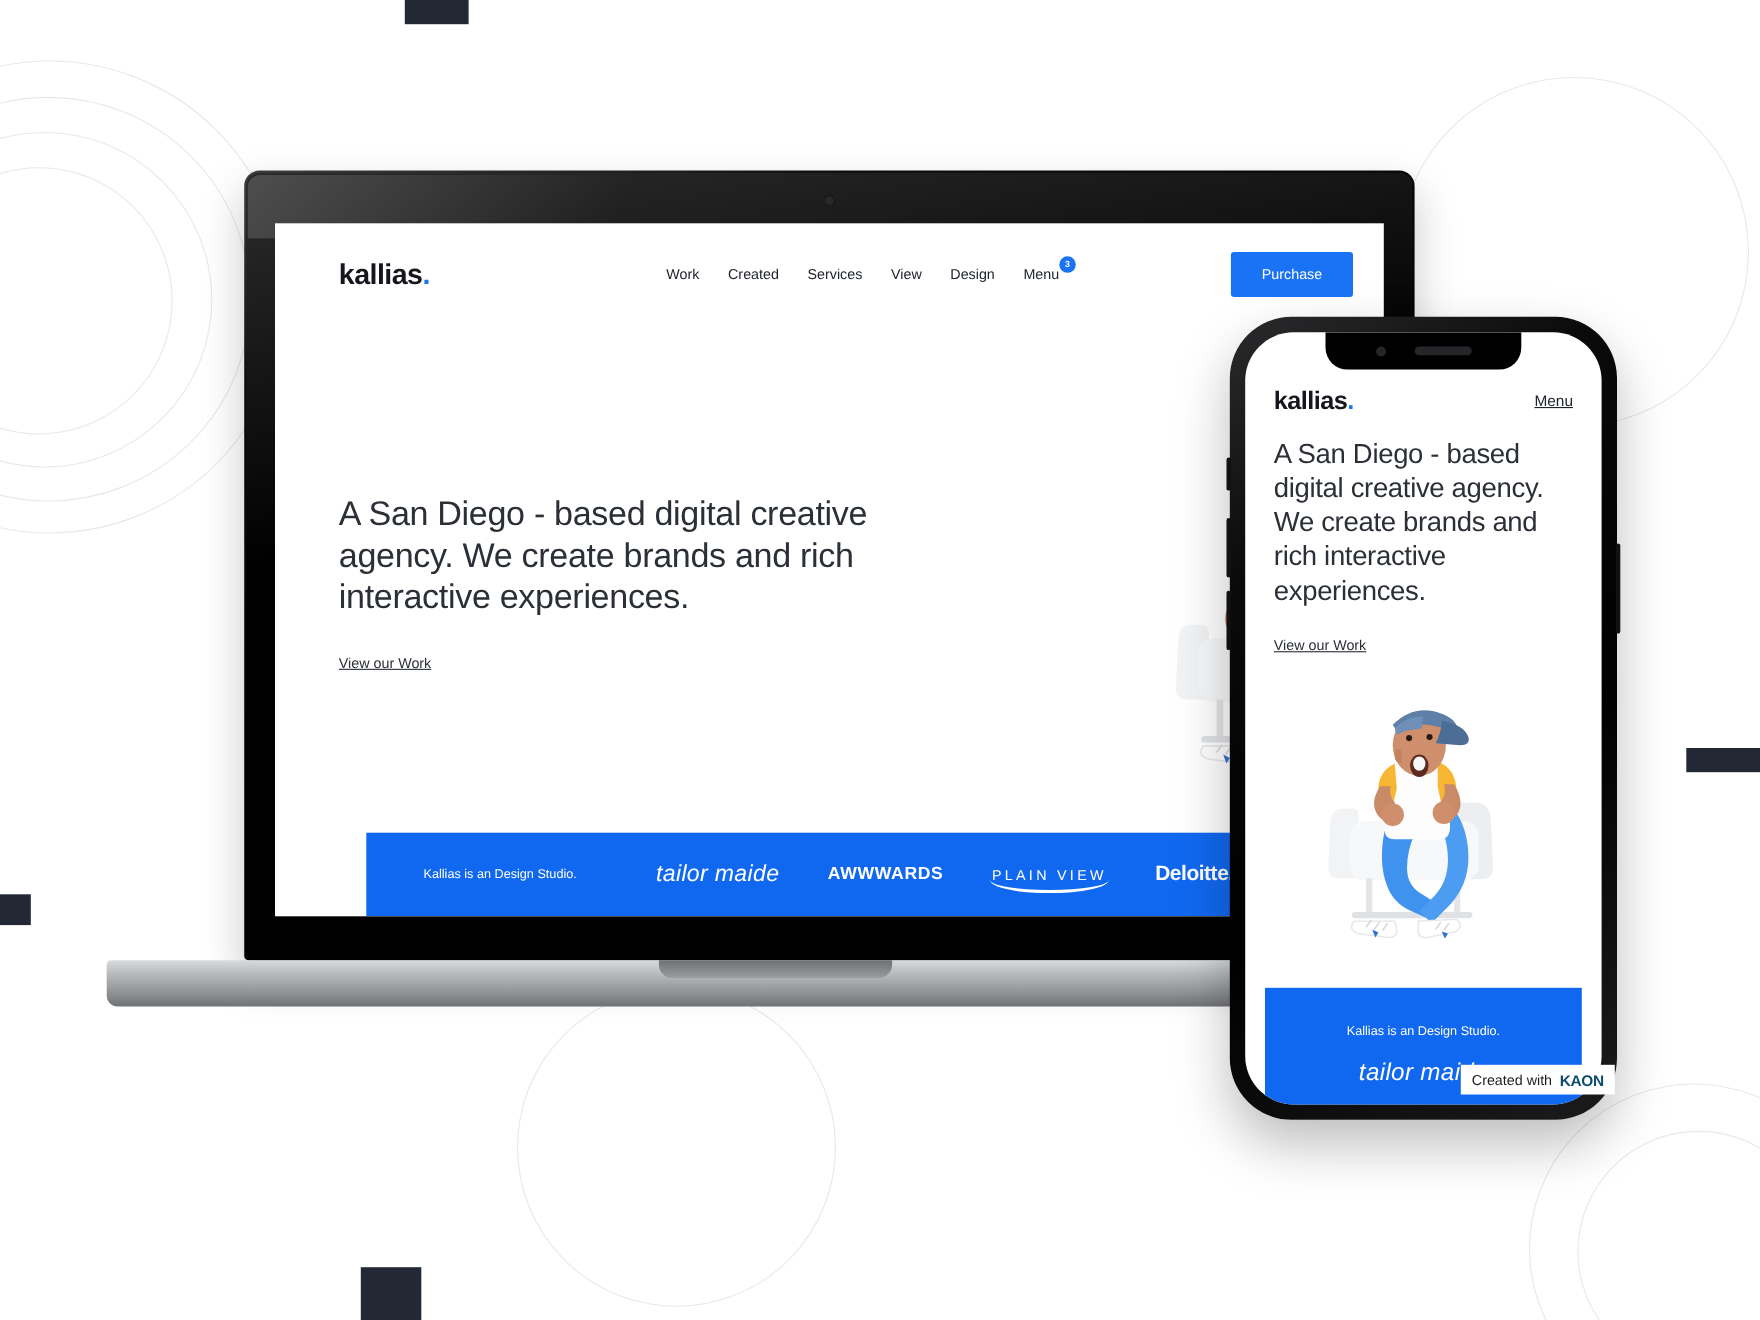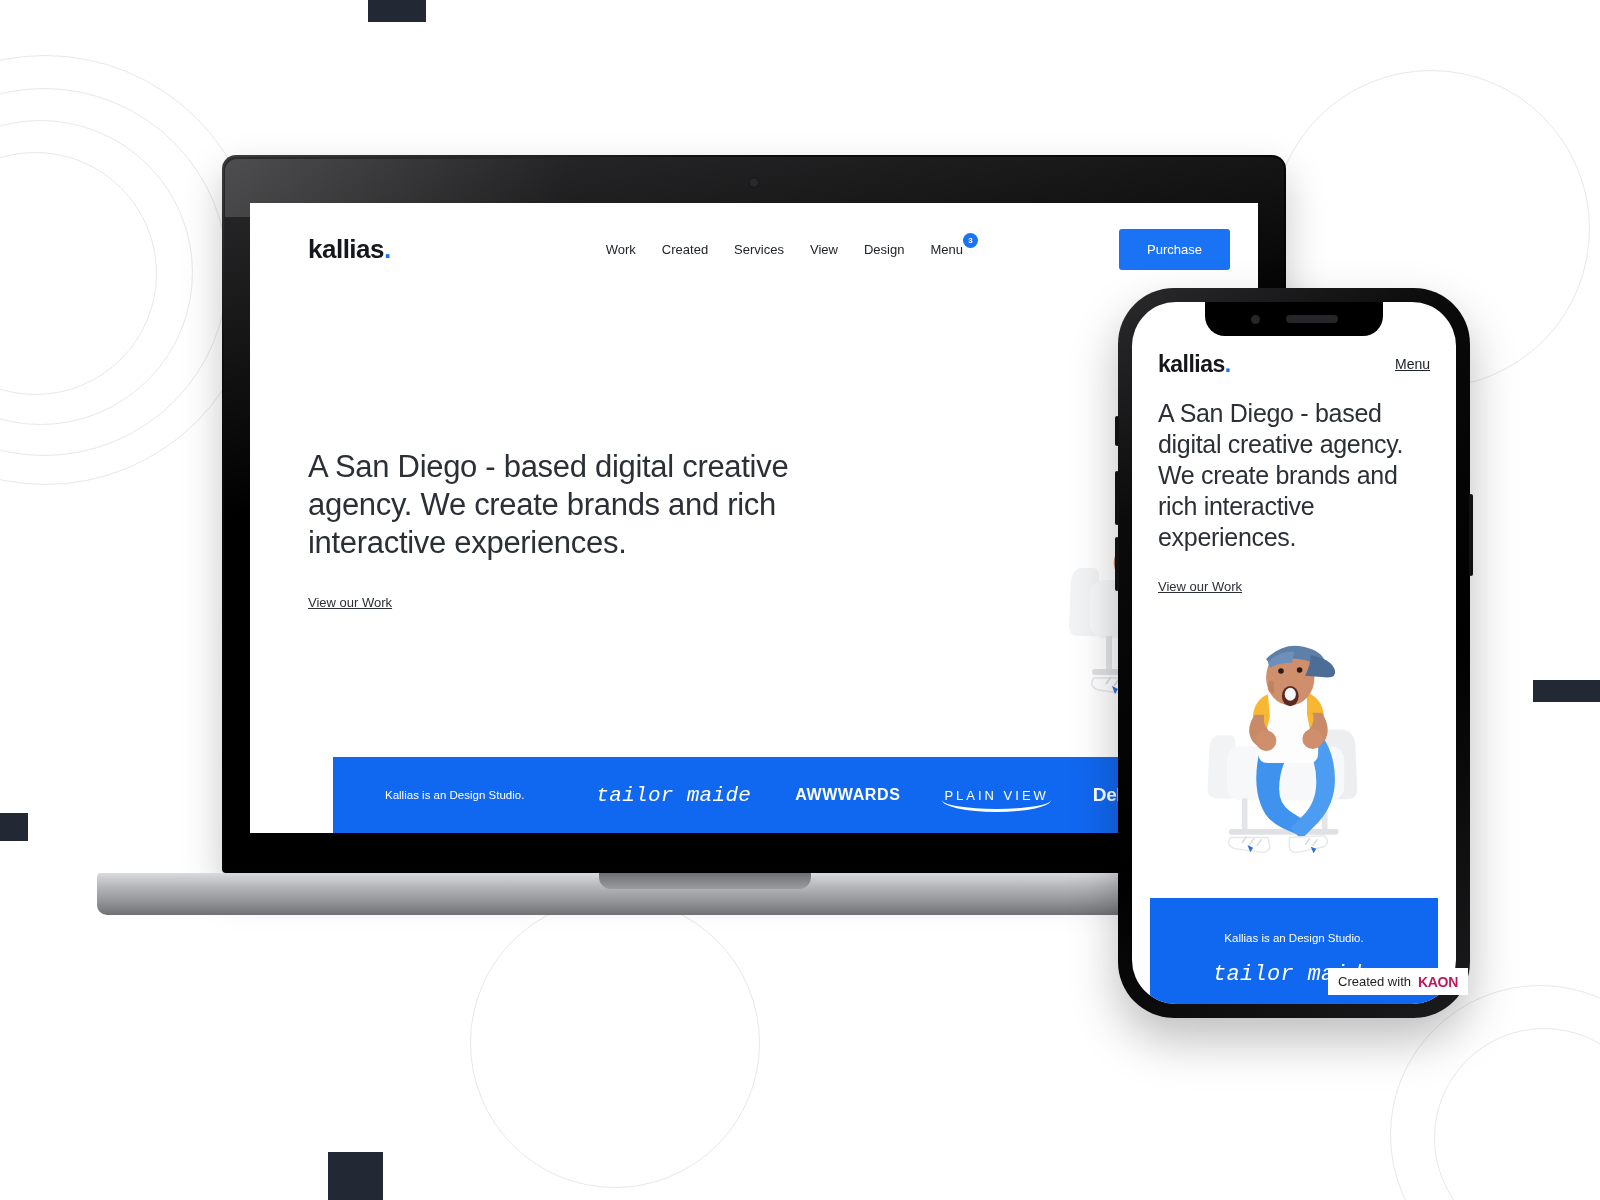--- a/index.html
+++ b/index.html
@@ -80,21 +80,21 @@
   .dhero h1 { font-size:31px; line-height:1.22; color:#2b2f36; font-weight:normal; letter-spacing:-.3px; }
   .dlink { display:inline-block; margin-top:34px; font-size:13px; color:#2b2f36; text-decoration:underline; }
 
   .dbanner {
     position:absolute; left:83px; bottom:0; width:925px; height:76px;
     background:#1168f0; display:flex; align-items:center;
   }
   .dbanner .bcap { color:#fff; font-size:11.5px; margin-left:52px; }
   .dlogos { display:flex; align-items:center; gap:44px; margin-left:72px; }
   .bl { color:#fff; white-space:nowrap; }
-  .bl-tailor { font-family:Liberation Mono, monospace; font-style:italic; font-size:21px; letter-spacing:.3px; }
+  .bl-tailor { font-family:Liberation Sans, sans-serif; font-style:italic; font-size:21px; letter-spacing:.3px; }
   .bl-aww { font-size:16px; font-weight:bold; letter-spacing:.6px; }
   .bl-plain { font-size:13px; font-weight:normal; letter-spacing:3px; position:relative; }
   .bl-plain:after{
     content:""; position:absolute; left:-2px; right:-2px; bottom:-9px; height:9px;
     border-bottom:3px solid #fff; border-radius:0 0 50% 50%/0 0 100% 100%;
   }
   .bl-del { font-size:19px; font-weight:bold; letter-spacing:-.4px; }
 
   .dchar { position:absolute; right:-4px; bottom:128px; width:200px; height:255px; }
 
@@ -136,21 +136,21 @@
   }
   .pbanner .bcap { color:#fff; font-size:11.5px; }
   .pbanner .bl-tailor { font-size:22px; }
 
   
   .wm {
     position:absolute; left:1328px; top:968px; height:27px; background:#fff;
     display:flex; align-items:center; gap:7px; padding:0 10px; z-index:40;
   }
   .wm .t1 { font-size:13px; color:#1d1d1f; }
-  .wm .t2 { font-size:14px; font-weight:bold; color:#be185d; letter-spacing:-.3px; }
+  .wm .t2 { font-size:14px; font-weight:bold; color:#0c4a6e; letter-spacing:-.3px; }
 </style>
 </head>
 <body>
 
 <div class="bg">
   <div class="ring" style="left:-170px;top:55px;width:430px;height:430px;"></div>
   <div class="ring" style="left:-140px;top:88px;width:368px;height:368px;"></div>
   <div class="ring" style="left:-112px;top:120px;width:305px;height:305px;"></div>
   <div class="ring" style="left:-86px;top:152px;width:243px;height:243px;"></div>
 

